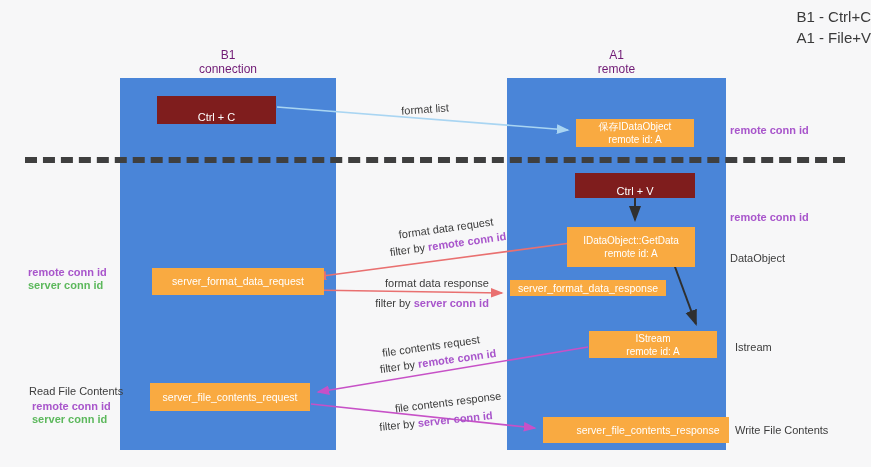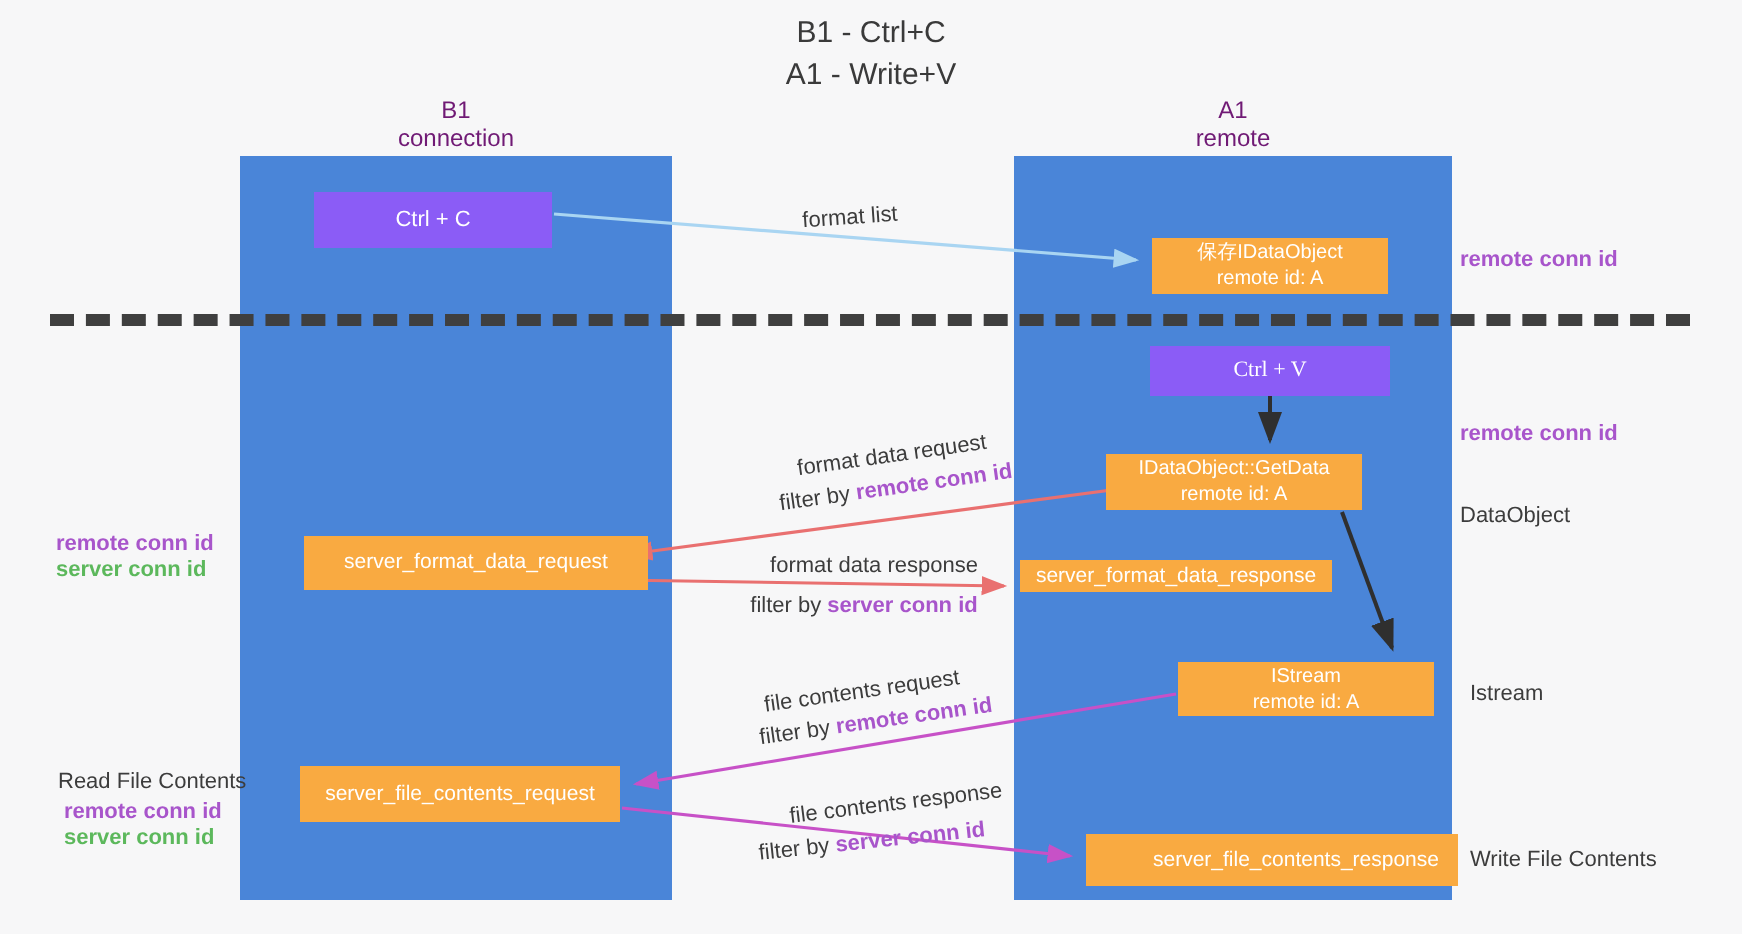--- a/index.html
+++ b/index.html
@@ -1,41 +1,41 @@
 <!DOCTYPE html>
 <html><head>
 <meta charset="utf-8">
 <style>
   html,body{margin:0;padding:0;}
   body{background:#f7f7f8;font-family:"Liberation Sans",sans-serif;}
   .canvas{position:relative;width:871px;height:467px;background:#f7f7f8;overflow:hidden;}
 
-  .title{position:absolute;left:0;top:6px;width:871px;text-align:center;
+  .title{position:absolute;left:0;top:6px;width:871px;text-align:right;
          font-size:15px;line-height:21px;color:#3a3a3a;}
 
   .lane-hdr{position:absolute;text-align:center;font-size:12px;line-height:14px;color:#701a75;}
   .hdr-b1{left:120px;top:48px;width:216px;}
   .hdr-a1{left:507px;top:48px;width:219px;}
 
   .lane{position:absolute;top:78px;height:372px;background:#4a85d8;}
   .lane-b1{left:120px;width:216px;}
   .lane-a1{left:507px;width:219px;}
 
   .divider{position:absolute;left:25px;top:157px;width:820px;height:0;
            border-top:6px dashed #3f3f3f;}
 
   .node{position:absolute;display:flex;flex-direction:column;align-items:center;
         justify-content:center;color:#fff;text-align:center;}
   .node .l{line-height:13px;}
-  .green{background:#8b5cf6;font-size:11px;}
+  .green{background:#7f1d1d;font-size:11px;justify-content:flex-end;}
   .orange{background:#f9aa41;font-size:10.5px;}
   .n-ctrlc  {left:157px;top:96px; width:119px;height:28px;}
   .n-save   {left:576px;top:119px;width:118px;height:28px;font-size:10px;}
-  .n-ctrlv  {left:575px;top:173px;width:120px;height:25px;font-family:Liberation Serif, serif;}
-  .n-getdata{left:553px;top:227px;width:128px;height:28px;font-size:10px;}
+  .n-ctrlv  {left:575px;top:173px;width:120px;height:25px;}
+  .n-getdata{left:567px;top:227px;width:128px;height:40px;font-size:10px;}
   .n-sfdreq {left:152px;top:268px;width:172px;height:27px;}
   .n-sfdresp{left:510px;top:280px;width:156px;height:16px;}
   .n-istream{left:589px;top:331px;width:128px;height:27px;font-size:10px;}
   .n-sfcreq {left:150px;top:383px;width:160px;height:28px;}
   .n-sfcresp{left:543px;top:417px;width:162px;height:26px;padding-left:24px;}
 
   .ann{position:absolute;font-size:11px;line-height:13px;color:#3c3c3c;white-space:nowrap;}
   .purple{color:#a855cb;font-weight:bold;}
   .greentx{color:#5cb85c;font-weight:bold;}
   .a-right-top   {left:730px;top:124px;}
@@ -65,21 +65,21 @@
 
   svg.arrows{position:absolute;left:0;top:0;pointer-events:none;}
 </style>
 </head>
 <body>
 
 <div class="canvas">
 
   <div class="title">
     <div>B1 - Ctrl+C</div>
-    <div>A1 - Write+V</div>
+    <div>A1 - File+V</div>
   </div>
 
   <div class="lane-hdr hdr-b1">
     <div>B1</div>
     <div>connection</div>
   </div>
   <div class="lane-hdr hdr-a1">
     <div>A1</div>
     <div>remote</div>
   </div>

